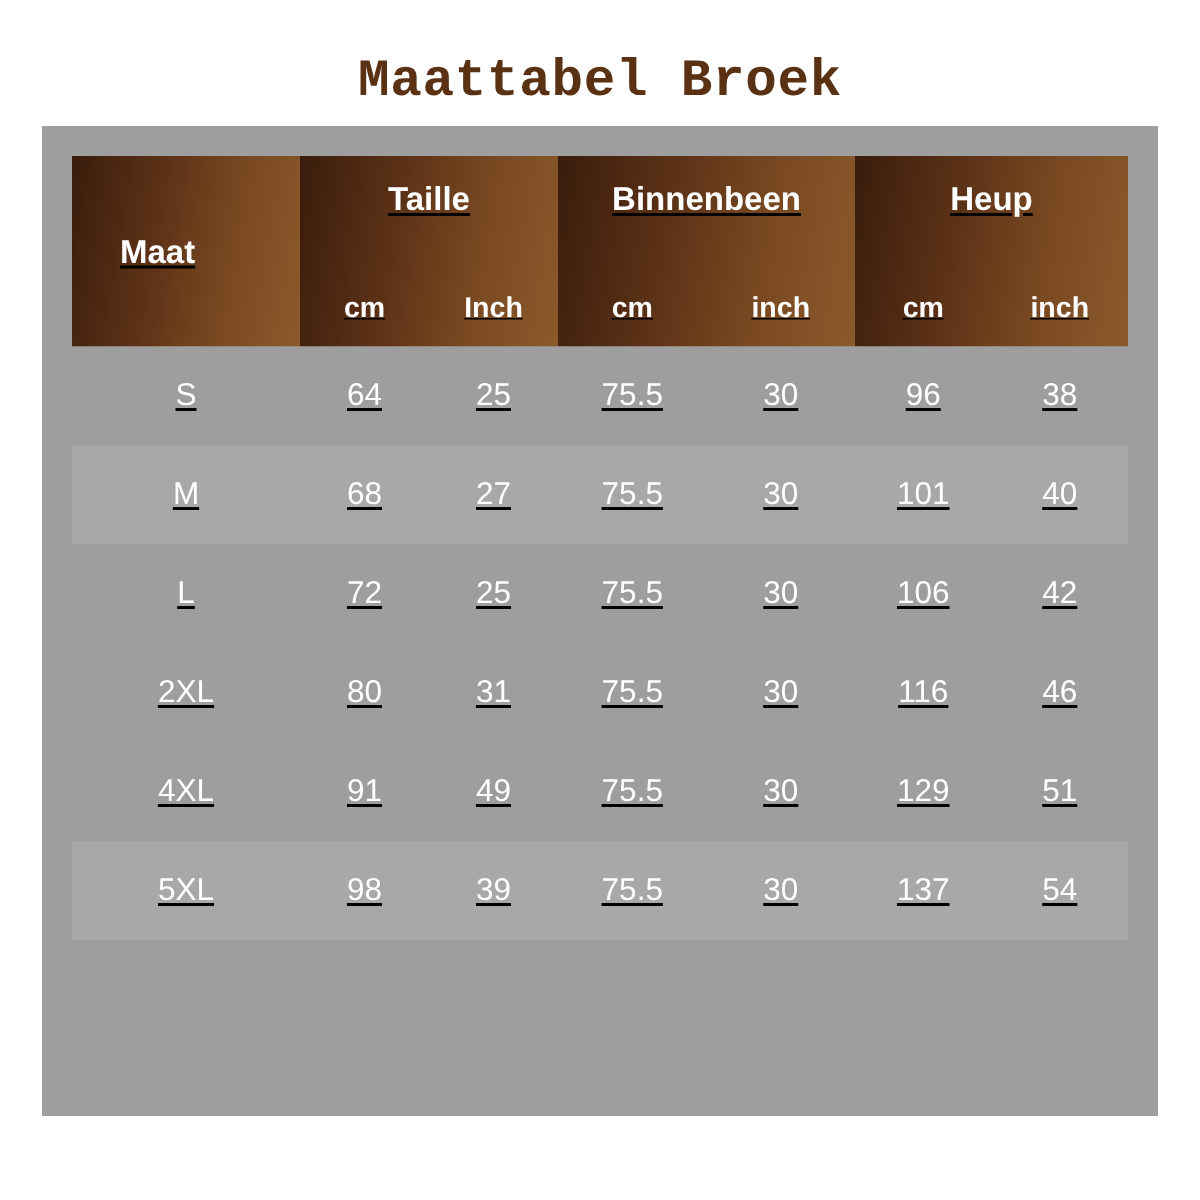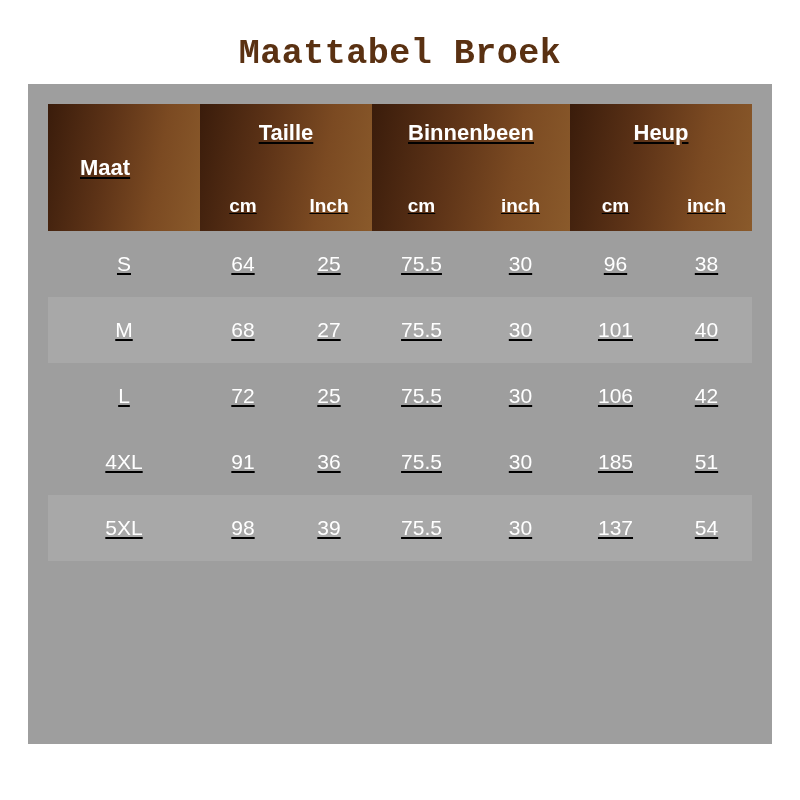--- a/index.html
+++ b/index.html
@@ -207,39 +207,60 @@
           </td>
           <td class="group-cell">
             <div class="cell-pair">
               <div>106</div>
               <div>42</div>
             </div>
           </td>
         </tr>
 
 
+        <tr class="odd">
+          <td class="size-label">2XL</td>
+          <td class="group-cell">
+            <div class="cell-pair">
+              <div>80</div>
+              <div>31</div>
+            </div>
+          </td>
+          <td class="group-cell">
+            <div class="cell-pair">
+              <div>75.5</div>
+              <div>30</div>
+            </div>
+          </td>
+          <td class="group-cell">
+            <div class="cell-pair">
+              <div>116</div>
+              <div>46</div>
+            </div>
+          </td>
+        </tr>
 
 
         <tr class="odd">
           <td class="size-label">4XL</td>
           <td class="group-cell">
             <div class="cell-pair">
               <div>91</div>
-              <div>36</div>
-            </div>
-          </td>
-          <td class="group-cell">
-            <div class="cell-pair">
-              <div>75.5</div>
-              <div>30</div>
-            </div>
-          </td>
-          <td class="group-cell">
-            <div class="cell-pair">
-              <div>185</div>
+              <div>49</div>
+            </div>
+          </td>
+          <td class="group-cell">
+            <div class="cell-pair">
+              <div>75.5</div>
+              <div>30</div>
+            </div>
+          </td>
+          <td class="group-cell">
+            <div class="cell-pair">
+              <div>129</div>
               <div>51</div>
             </div>
           </td>
         </tr>
 
         <tr class="even">
           <td class="size-label">5XL</td>
           <td class="group-cell">
             <div class="cell-pair">
               <div>98</div>

